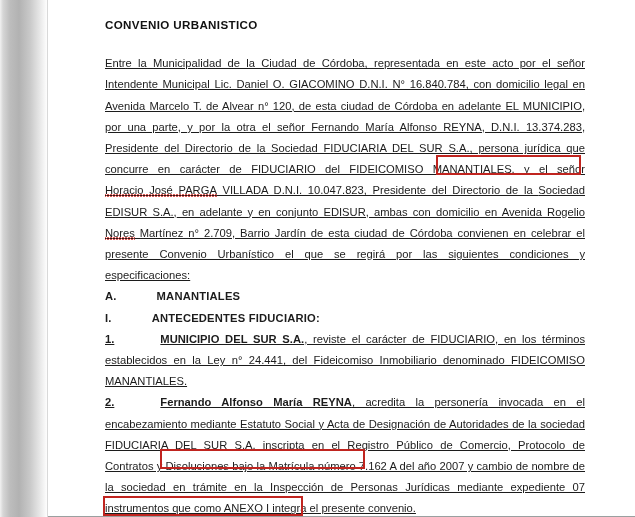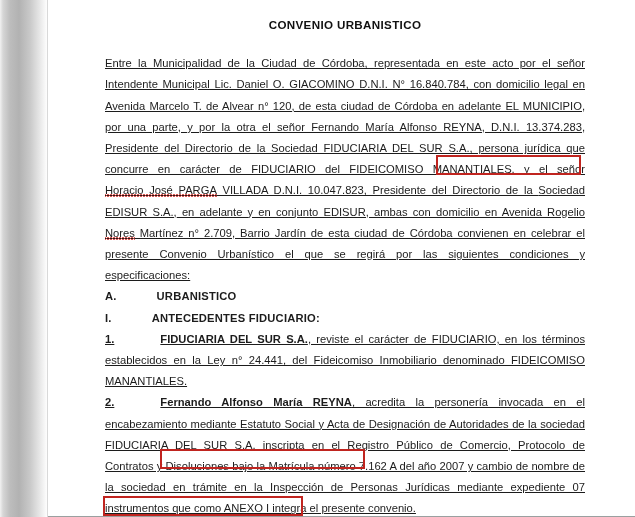--- a/index.html
+++ b/index.html
@@ -57,21 +57,20 @@
     position: absolute;
     left: 57px;          
     top: 0;
     width: 480px;        
     color: #1c1c1c;
     font-size: 11.2px;
     line-height: 21.2px;
   }
 
   .doc-title {
-    text-align: center;
     font-weight: bold;
     font-size: 11.6px;
     letter-spacing: .35px;
     margin: 14px 0 0 0;
     padding: 0;
     color: #111111;
   }
 
   .para {
     margin: 0;
@@ -138,29 +137,29 @@
 
   <div id="doc-body">
 
     <h1 class="doc-title">CONVENIO URBANISTICO</h1>
 
     <p class="para first">
       <span>Entre la Municipalidad de la Ciudad de Córdoba, representada en este acto por el señor Intendente Municipal Lic. Daniel O. GIACOMINO D.N.I. N° 16.840.784, con domicilio legal en Avenida Marcelo T. de Alvear n° 120, de esta ciudad de Córdoba en adelante EL MUNICIPIO, por una parte, y por la otra el señor Fernando María Alfonso REYNA, D.N.I. 13.374.283, Presidente del Directorio de la Sociedad FIDUCIARIA DEL SUR S.A., persona jurídica que concurre en carácter de FIDUCIARIO del FIDEICOMISO MANANTIALES, y el señor </span><span class="spell">Horacio José PARGA</span><span> VILLADA D.N.I. 10.047.823, Presidente del Directorio de la </span><span>Sociedad EDISUR S.A.,</span><span> en adelante y en conjunto EDISUR, ambas con domicilio en Avenida Rogelio </span><span class="spell">Nores</span><span> Martínez n° 2.709, Barrio Jardín de esta ciudad de Córdoba convienen en celebrar el presente Convenio Urbanístico el que se regirá por las siguientes condiciones y especificaciones:</span>
     </p>
 
     <p class="heading-row">
-      <span>A.</span><span class="tab-sm"></span><span>URBANISTICO</span>
+      <span>A.</span><span class="tab-sm"></span><span>MANANTIALES</span>
     </p>
 
     <p class="heading-row">
       <span>I.</span><span class="tab-sm"></span><span>ANTECEDENTES FIDUCIARIO:</span>
     </p>
 
     <p class="para">
-      <b>1.</b><span class="tab"></span><b>FIDUCIARIA DEL SUR S.A.</b><span>, reviste el carácter de FIDUCIARIO, en los términos establecidos en la Ley n° 24.441, del Fideicomiso Inmobiliario denominado FIDEICOMISO MANANTIALES.</span>
+      <b>1.</b><span class="tab"></span><b>MUNICIPIO DEL SUR S.A.</b><span>, reviste el carácter de FIDUCIARIO, en los términos establecidos en la Ley n° 24.441, del Fideicomiso Inmobiliario denominado FIDEICOMISO MANANTIALES.</span>
     </p>
 
     <p class="para">
       <b>2.</b><span class="tab"></span><b>Fernando Alfonso María REYNA</b><span>, acredita la personería invocada en el encabezamiento mediante Estatuto Social y Acta de Designación de Autoridades de la sociedad FIDUCIARIA DEL SUR S.A. inscripta en el Registro Público de Comercio, Protocolo de Contratos y Disoluciones bajo la Matrícula número 7.162 A del año 2007 y cambio de nombre de la sociedad en trámite en la Inspección de Personas Jurídicas mediante expediente 07 instrumentos que como ANEXO I integra el presente convenio.</span>
     </p>
 
   </div>
 </div>
 
 <div id="page-bottom-line"></div>

